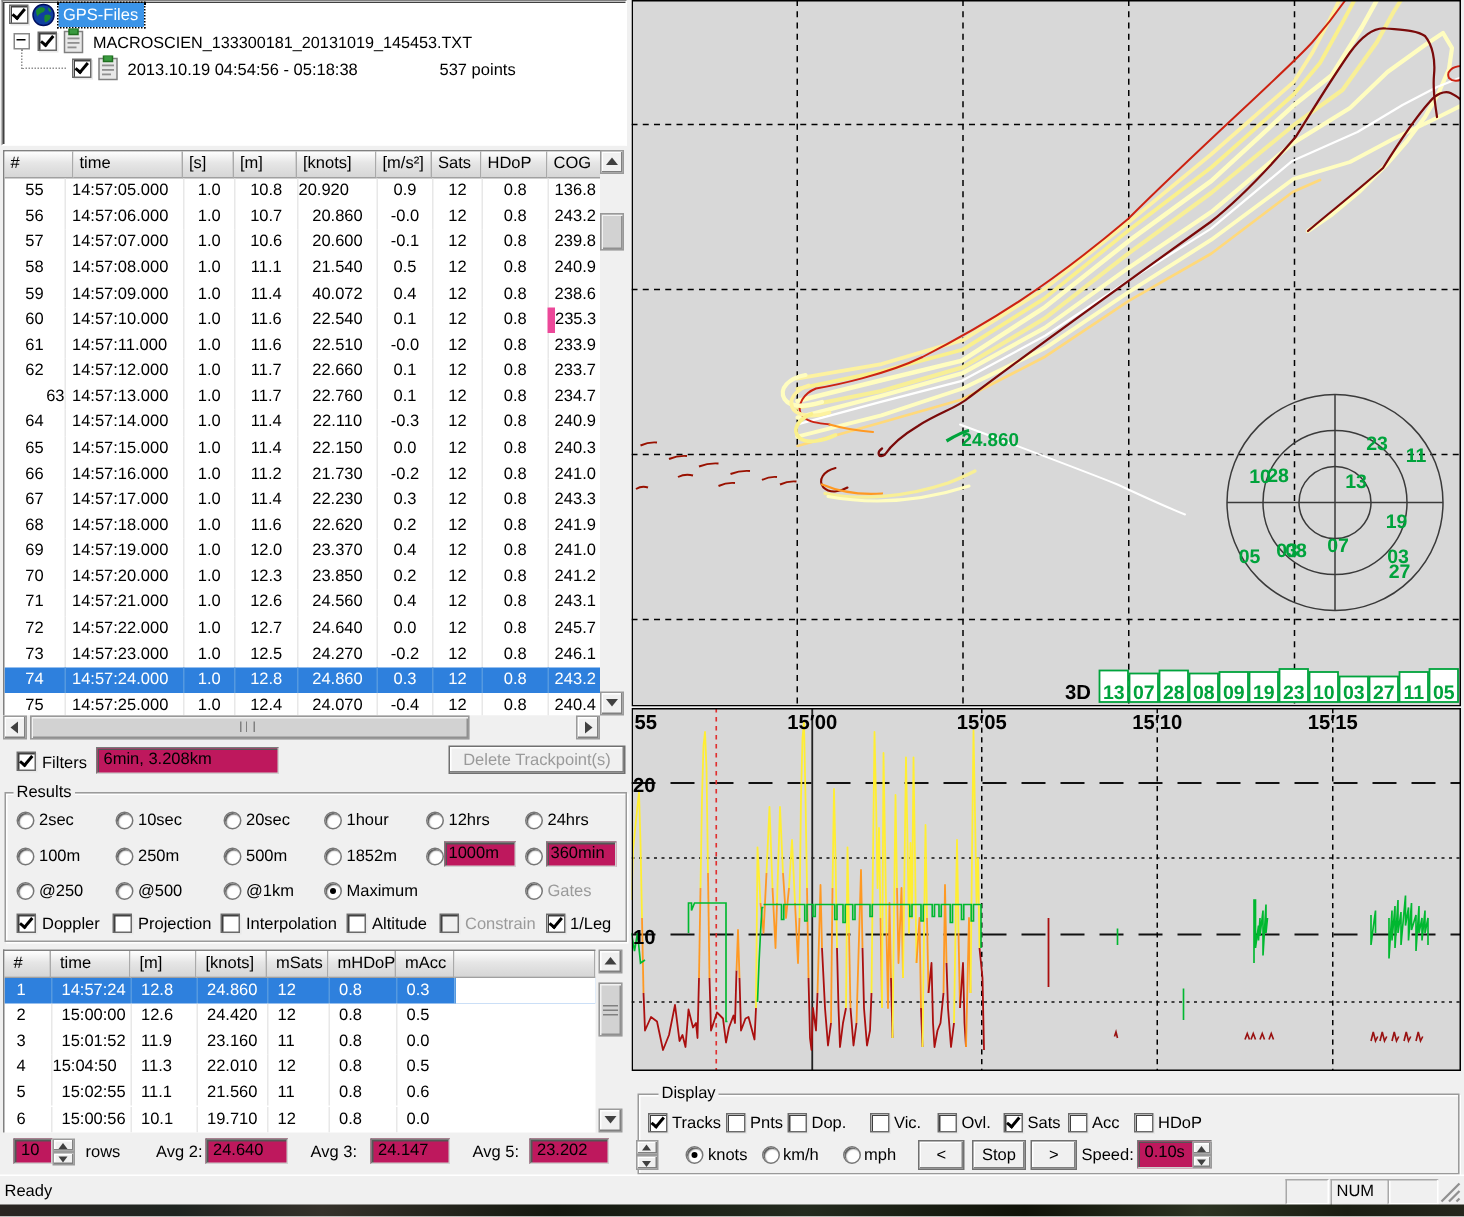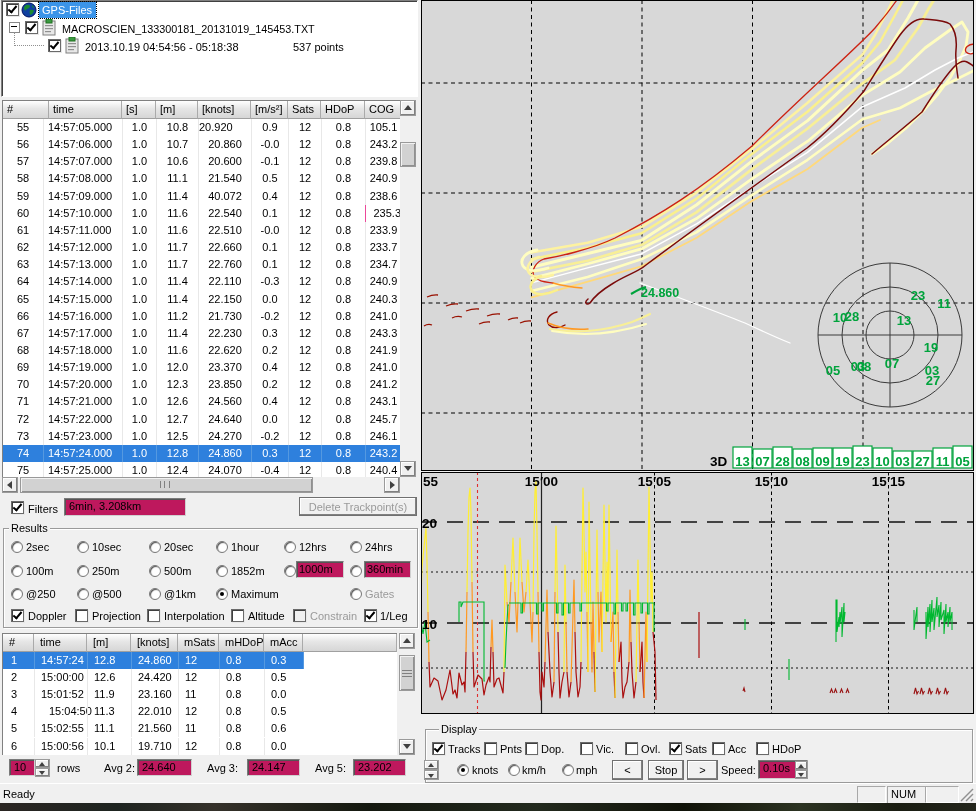--- a/index.html
+++ b/index.html
@@ -91,21 +91,21 @@
 </div>
 <div class="row" style="top:18.0px;height:17.15px;">
 <div class="cell" style="width:40px;flex:none;text-align:center;">55</div>
 <div class="cell" style="width:79px;flex:none;padding-left:4px;box-sizing:border-box;border-left:1px solid #e8e8e8;">14:57:05.000</div>
 <div class="cell" style="width:34px;flex:none;text-align:center;border-left:1px solid #e8e8e8;box-sizing:border-box;">1.0</div>
 <div class="cell" style="width:42px;flex:none;text-align:center;border-left:1px solid #e8e8e8;box-sizing:border-box;">10.8</div>
 <div class="cell" style="width:53px;flex:none;border-left:1px solid #e8e8e8;box-sizing:border-box;">20.920</div>
 <div class="cell" style="width:37px;flex:none;text-align:center;border-left:1px solid #e8e8e8;box-sizing:border-box;">0.9</div>
 <div class="cell" style="width:33px;flex:none;text-align:center;border-left:1px solid #e8e8e8;box-sizing:border-box;">12</div>
 <div class="cell" style="width:44px;flex:none;text-align:center;border-left:1px solid #e8e8e8;box-sizing:border-box;">0.8</div>
-<div class="cell" style="width:36px;flex:none;text-align:center;border-left:1px solid #e8e8e8;box-sizing:border-box;">105.1</div>
+<div class="cell" style="width:36px;flex:none;text-align:center;border-left:1px solid #e8e8e8;box-sizing:border-box;">136.8</div>
 </div>
 <div class="row" style="top:35.1px;height:17.15px;">
 <div class="cell" style="width:40px;flex:none;text-align:center;">56</div>
 <div class="cell" style="width:79px;flex:none;padding-left:4px;box-sizing:border-box;border-left:1px solid #e8e8e8;">14:57:06.000</div>
 <div class="cell" style="width:34px;flex:none;text-align:center;border-left:1px solid #e8e8e8;box-sizing:border-box;">1.0</div>
 <div class="cell" style="width:42px;flex:none;text-align:center;border-left:1px solid #e8e8e8;box-sizing:border-box;">10.7</div>
 <div class="cell" style="width:53px;flex:none;text-align:center;border-left:1px solid #e8e8e8;box-sizing:border-box;">20.860</div>
 <div class="cell" style="width:37px;flex:none;text-align:center;border-left:1px solid #e8e8e8;box-sizing:border-box;">-0.0</div>
 <div class="cell" style="width:33px;flex:none;text-align:center;border-left:1px solid #e8e8e8;box-sizing:border-box;">12</div>
 <div class="cell" style="width:44px;flex:none;text-align:center;border-left:1px solid #e8e8e8;box-sizing:border-box;">0.8</div>
@@ -146,21 +146,21 @@
 </div>
 <div class="row" style="top:103.8px;height:17.15px;">
 <div class="cell" style="width:40px;flex:none;text-align:center;">60</div>
 <div class="cell" style="width:79px;flex:none;padding-left:4px;box-sizing:border-box;border-left:1px solid #e8e8e8;">14:57:10.000</div>
 <div class="cell" style="width:34px;flex:none;text-align:center;border-left:1px solid #e8e8e8;box-sizing:border-box;">1.0</div>
 <div class="cell" style="width:42px;flex:none;text-align:center;border-left:1px solid #e8e8e8;box-sizing:border-box;">11.6</div>
 <div class="cell" style="width:53px;flex:none;text-align:center;border-left:1px solid #e8e8e8;box-sizing:border-box;">22.540</div>
 <div class="cell" style="width:37px;flex:none;text-align:center;border-left:1px solid #e8e8e8;box-sizing:border-box;">0.1</div>
 <div class="cell" style="width:33px;flex:none;text-align:center;border-left:1px solid #e8e8e8;box-sizing:border-box;">12</div>
 <div class="cell" style="width:44px;flex:none;text-align:center;border-left:1px solid #e8e8e8;box-sizing:border-box;">0.8</div>
-<div class="cell" style="width:36px;flex:none;text-align:right;border-left:1px solid #ec4899;box-sizing:border-box;">235.3</div>
+<div class="cell" style="width:36px;flex:none;text-align:left;border-left:5px solid #ec4899;box-sizing:border-box;">235.3</div>
 </div>
 <div class="row" style="top:120.9px;height:17.15px;">
 <div class="cell" style="width:40px;flex:none;text-align:center;">61</div>
 <div class="cell" style="width:79px;flex:none;padding-left:4px;box-sizing:border-box;border-left:1px solid #e8e8e8;">14:57:11.000</div>
 <div class="cell" style="width:34px;flex:none;text-align:center;border-left:1px solid #e8e8e8;box-sizing:border-box;">1.0</div>
 <div class="cell" style="width:42px;flex:none;text-align:center;border-left:1px solid #e8e8e8;box-sizing:border-box;">11.6</div>
 <div class="cell" style="width:53px;flex:none;text-align:center;border-left:1px solid #e8e8e8;box-sizing:border-box;">22.510</div>
 <div class="cell" style="width:37px;flex:none;text-align:center;border-left:1px solid #e8e8e8;box-sizing:border-box;">-0.0</div>
 <div class="cell" style="width:33px;flex:none;text-align:center;border-left:1px solid #e8e8e8;box-sizing:border-box;">12</div>
 <div class="cell" style="width:44px;flex:none;text-align:center;border-left:1px solid #e8e8e8;box-sizing:border-box;">0.8</div>
@@ -171,21 +171,21 @@
 <div class="cell" style="width:79px;flex:none;padding-left:4px;box-sizing:border-box;border-left:1px solid #e8e8e8;">14:57:12.000</div>
 <div class="cell" style="width:34px;flex:none;text-align:center;border-left:1px solid #e8e8e8;box-sizing:border-box;">1.0</div>
 <div class="cell" style="width:42px;flex:none;text-align:center;border-left:1px solid #e8e8e8;box-sizing:border-box;">11.7</div>
 <div class="cell" style="width:53px;flex:none;text-align:center;border-left:1px solid #e8e8e8;box-sizing:border-box;">22.660</div>
 <div class="cell" style="width:37px;flex:none;text-align:center;border-left:1px solid #e8e8e8;box-sizing:border-box;">0.1</div>
 <div class="cell" style="width:33px;flex:none;text-align:center;border-left:1px solid #e8e8e8;box-sizing:border-box;">12</div>
 <div class="cell" style="width:44px;flex:none;text-align:center;border-left:1px solid #e8e8e8;box-sizing:border-box;">0.8</div>
 <div class="cell" style="width:36px;flex:none;text-align:center;border-left:1px solid #e8e8e8;box-sizing:border-box;">233.7</div>
 </div>
 <div class="row" style="top:155.2px;height:17.15px;">
-<div class="cell" style="width:40px;flex:none;text-align:center;">63</div>
+<div class="cell" style="width:40px;flex:none;text-align:right;">63</div>
 <div class="cell" style="width:79px;flex:none;padding-left:4px;box-sizing:border-box;border-left:1px solid #e8e8e8;">14:57:13.000</div>
 <div class="cell" style="width:34px;flex:none;text-align:center;border-left:1px solid #e8e8e8;box-sizing:border-box;">1.0</div>
 <div class="cell" style="width:42px;flex:none;text-align:center;border-left:1px solid #e8e8e8;box-sizing:border-box;">11.7</div>
 <div class="cell" style="width:53px;flex:none;text-align:center;border-left:1px solid #e8e8e8;box-sizing:border-box;">22.760</div>
 <div class="cell" style="width:37px;flex:none;text-align:center;border-left:1px solid #e8e8e8;box-sizing:border-box;">0.1</div>
 <div class="cell" style="width:33px;flex:none;text-align:center;border-left:1px solid #e8e8e8;box-sizing:border-box;">12</div>
 <div class="cell" style="width:44px;flex:none;text-align:center;border-left:1px solid #e8e8e8;box-sizing:border-box;">0.8</div>
 <div class="cell" style="width:36px;flex:none;text-align:center;border-left:1px solid #e8e8e8;box-sizing:border-box;">234.7</div>
 </div>
 <div class="row" style="top:172.4px;height:17.15px;">
@@ -433,21 +433,21 @@
 <div class="cell" style="width:31px;flex:none;padding-left:8px;box-sizing:border-box;">3</div>
 <div class="cell" style="width:53px;flex:none;padding-left:6px;box-sizing:border-box;border-left:1px solid #e8e8e8;">15:01:52</div>
 <div class="cell" style="width:44px;flex:none;padding-left:6px;box-sizing:border-box;border-left:1px solid #e8e8e8;">11.9</div>
 <div class="cell" style="width:47px;flex:none;padding-left:6px;box-sizing:border-box;border-left:1px solid #e8e8e8;">23.160</div>
 <div class="cell" style="width:41px;flex:none;padding-left:6px;box-sizing:border-box;border-left:1px solid #e8e8e8;">11</div>
 <div class="cell" style="width:45px;flex:none;padding-left:6px;box-sizing:border-box;border-left:1px solid #e8e8e8;">0.8</div>
 <div class="cell" style="width:39px;flex:none;padding-left:6px;box-sizing:border-box;border-left:1px solid #e8e8e8;">0.0</div>
 </div>
 <div class="row" style="top:69.3px;height:17.10px;">
 <div class="cell" style="width:31px;flex:none;padding-left:8px;box-sizing:border-box;">4</div>
-<div class="cell" style="width:53px;flex:none;padding-left:14px;box-sizing:border-box;border-left:1px solid #e8e8e8;">15:04:50</div>
+<div class="cell" style="width:53px;flex:none;padding-left:0;box-sizing:border-box;border-left:1px solid #e8e8e8;">15:04:50</div>
 <div class="cell" style="width:44px;flex:none;padding-left:6px;box-sizing:border-box;border-left:1px solid #e8e8e8;">11.3</div>
 <div class="cell" style="width:47px;flex:none;padding-left:6px;box-sizing:border-box;border-left:1px solid #e8e8e8;">22.010</div>
 <div class="cell" style="width:41px;flex:none;padding-left:6px;box-sizing:border-box;border-left:1px solid #e8e8e8;">12</div>
 <div class="cell" style="width:45px;flex:none;padding-left:6px;box-sizing:border-box;border-left:1px solid #e8e8e8;">0.8</div>
 <div class="cell" style="width:39px;flex:none;padding-left:6px;box-sizing:border-box;border-left:1px solid #e8e8e8;">0.5</div>
 </div>
 <div class="row" style="top:86.4px;height:17.10px;">
 <div class="cell" style="width:31px;flex:none;padding-left:8px;box-sizing:border-box;">5</div>
 <div class="cell" style="width:53px;flex:none;padding-left:6px;box-sizing:border-box;border-left:1px solid #e8e8e8;">15:02:55</div>
 <div class="cell" style="width:44px;flex:none;padding-left:6px;box-sizing:border-box;border-left:1px solid #e8e8e8;">11.1</div>

